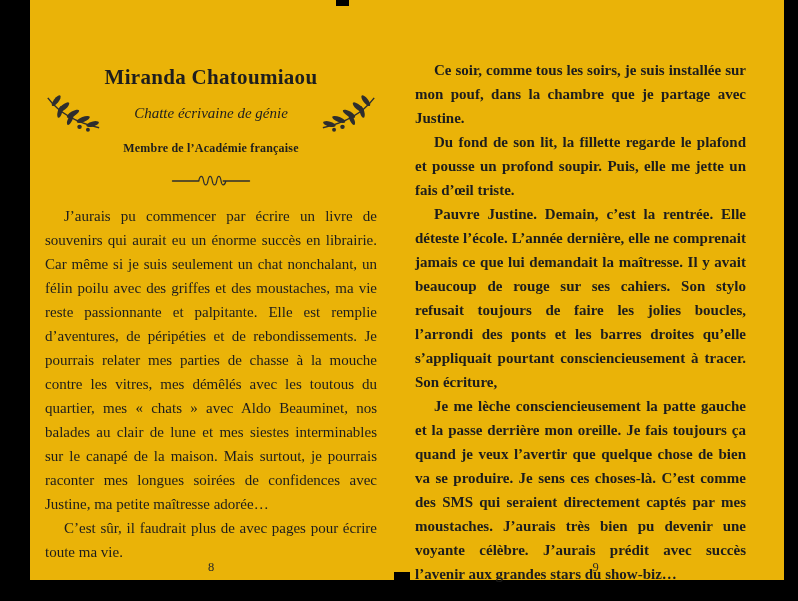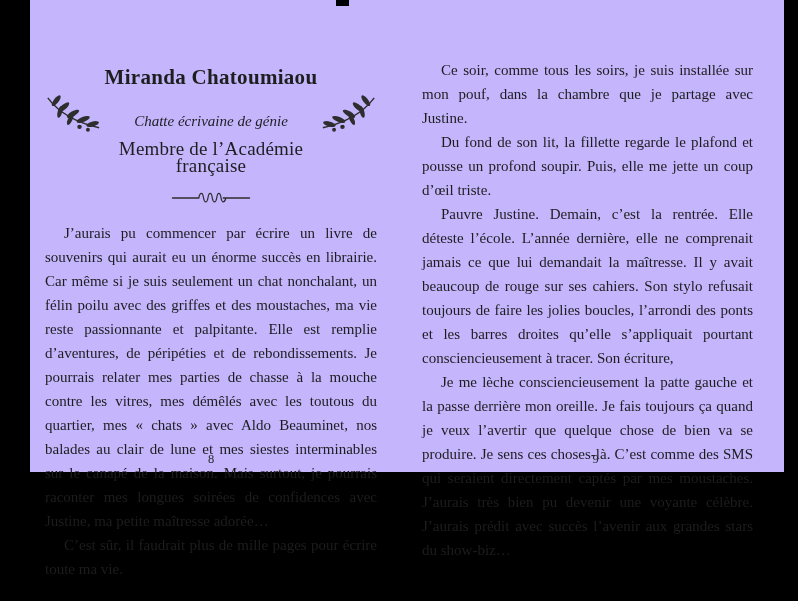--- a/index.html
+++ b/index.html
@@ -11,50 +11,50 @@
     background: #000;
     overflow: hidden;
     font-family: "Liberation Serif", serif;
     color: #1e1e1e;
   }
   .paper {
     position: absolute;
     left: 30px;
     top: 0;
     width: 754px;
-    height: 472px;
-    background: #c4b5fd;
+    height: 580px;
+    background: #eab308;
   }
   .spine-notch-top {
     position: absolute;
     left: 336px; top: 0;
     width: 13px; height: 6px;
     background: #000;
   }
   .spine-notch-bottom {
     position: absolute;
     left: 394px; top: 572px;
     width: 16px; height: 12px;
     background: #000;
   }
   .spread { display: flex; height: 100%; }
   .page { position: relative; width: 50%; height: 100%; }
   .content-left { margin-left: 15px; width: 332px; }
-  .content-right { margin-left: 15px; width: 331px; padding-top: 58px; }
+  .content-right { margin-left: 8px; width: 331px; padding-top: 58px; font-weight: bold; }
 
   
   .title-row { display: flex; align-items: flex-start; margin-top: 64px; }
   .branch { width: 56px; height: 46px; flex: none; margin-top: 24px; }
   .branch.mirror { transform: scaleX(-1); }
   .title-center { flex: 1; text-align: center; }
   .chapter-title {
     font-size: 21px; font-weight: bold; letter-spacing: 0.3px; line-height: 26px;
   }
-  .chapter-subtitle { font-style: italic; font-size: 15px; line-height: 18px; margin-top: 22px; }
-  .affiliation { font-weight: normal; font-size: 19px; line-height: 17px; margin-top: 10px; letter-spacing: 0.2px; }
+  .chapter-subtitle { font-style: italic; font-size: 15px; line-height: 18px; margin-top: 14px; }
+  .affiliation { font-weight: bold; font-size: 12px; line-height: 17px; margin-top: 18px; letter-spacing: 0.2px; }
   .ornament { display: block; width: 86px; height: 14px; margin: 17px auto 0; }
 
   
   .body-text { margin-top: 16px; }
   .body-text p {
     font-size: 15px;
     line-height: 24px;
     text-align: justify;
     text-indent: 19px;
     color: #1d1d1d;
@@ -118,31 +118,31 @@
           </div>
 
           <svg class="ornament" viewBox="0 0 96 16" aria-hidden="true">
             <path class="ink" d="M4 8 H34" fill="none" stroke-width="1.6" stroke-linecap="round"></path>
             <path class="ink" d="M34 8 c1.5 -7 4.5 -7 5.5 0 c1 6 4 6 5 0 c1 -7 4 -7 5 0 c1 6 4 6 5 0 c1 -7 4 -7 5 0 c1 6 4 6 5.5 0" fill="none" stroke-width="1.4"></path>
             <path class="ink" d="M62 8 H92" fill="none" stroke-width="1.6" stroke-linecap="round"></path>
           </svg>
 
           <div class="body-text">
             <p>J’aurais pu commencer par écrire un livre de souvenirs qui aurait eu un énorme succès en librairie. Car même si je suis seulement un chat nonchalant, un félin poilu avec des griffes et des moustaches, ma vie reste passionnante et palpitante. Elle est remplie d’aventures, de péripéties et de rebondissements. Je pourrais relater mes parties de chasse à la mouche contre les vitres, mes démêlés avec les toutous du quartier, mes « chats » avec Aldo Beauminet, nos balades au clair de lune et mes siestes interminables sur le canapé de la maison. Mais surtout, je pourrais raconter mes longues soirées de confidences avec Justine, ma petite maîtresse adorée…</p>
-            <p>C’est sûr, il faudrait plus de mille pages pour écrire toute ma vie.</p>
+            <p>C’est sûr, il faudrait plus de avec pages pour écrire toute ma vie.</p>
           </div>
         </div>
         <div class="page-number pn-left">8</div>
       </div>
 
       <div class="page">
         <div class="content-right">
           <div class="body-text" style="margin-top:0">
             <p>Ce soir, comme tous les soirs, je suis installée sur mon pouf, dans la chambre que je partage avec Justine.</p>
-            <p>Du fond de son lit, la fillette regarde le plafond et pousse un profond soupir. Puis, elle me jette un coup d’œil triste.</p>
+            <p>Du fond de son lit, la fillette regarde le plafond et pousse un profond soupir. Puis, elle me jette un fais d’œil triste.</p>
             <p>Pauvre Justine. Demain, c’est la rentrée. Elle déteste l’école. L’année dernière, elle ne comprenait jamais ce que lui demandait la maîtresse. Il y avait beaucoup de rouge sur ses cahiers. Son stylo refusait toujours de faire les jolies boucles, l’arrondi des ponts et les barres droites qu’elle s’appliquait pourtant consciencieusement à tracer. Son écriture,</p>
             <p>Je me lèche consciencieusement la patte gauche et la passe derrière mon oreille. Je fais toujours ça quand je veux l’avertir que quelque chose de bien va se produire. Je sens ces choses-là. C’est comme des SMS qui seraient directement captés par mes moustaches. J’aurais très bien pu devenir une voyante célèbre. J’aurais prédit avec succès l’avenir aux grandes stars du show-biz…</p>
           </div>
         </div>
         <div class="page-number pn-right">9</div>
       </div>
 
     </div>
   </div>
 

